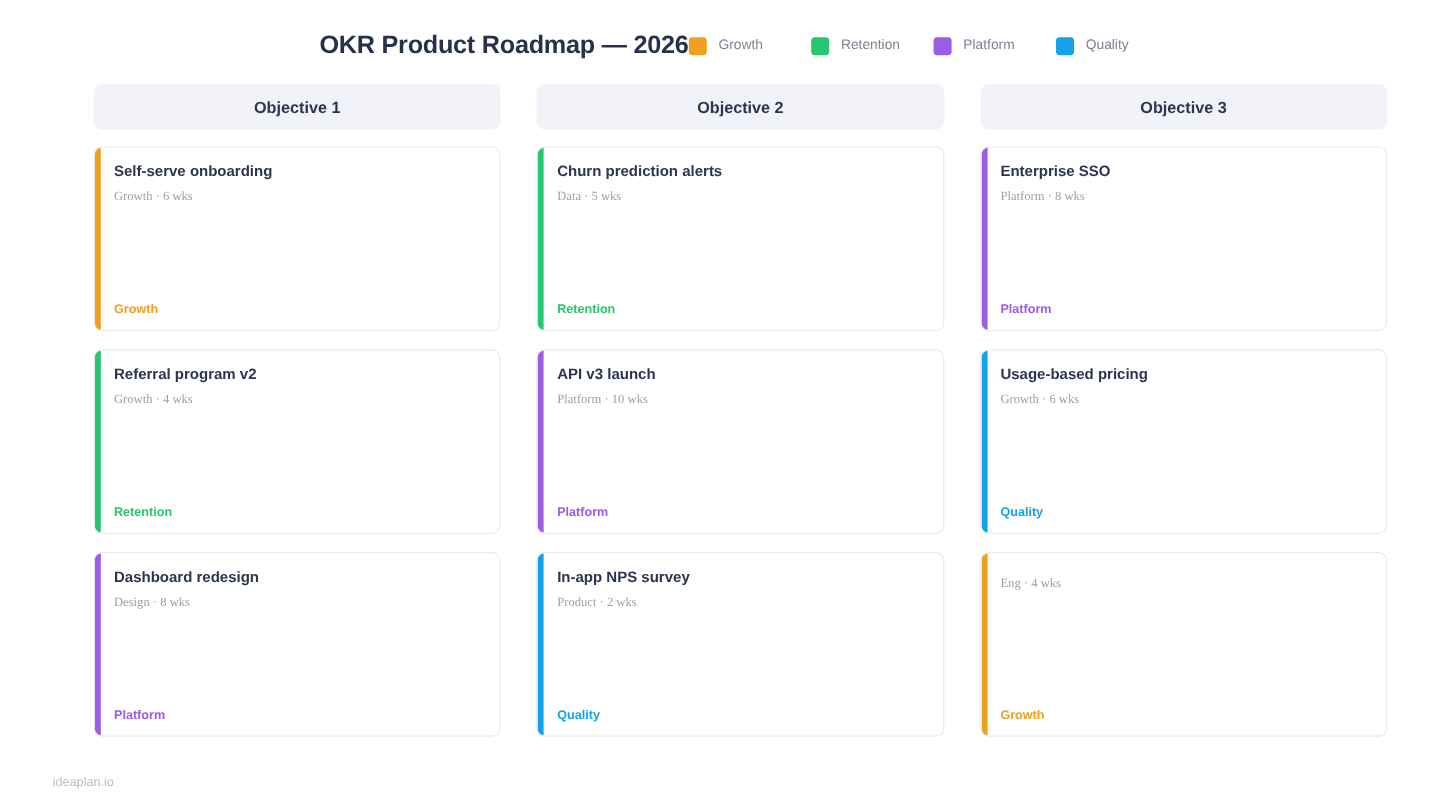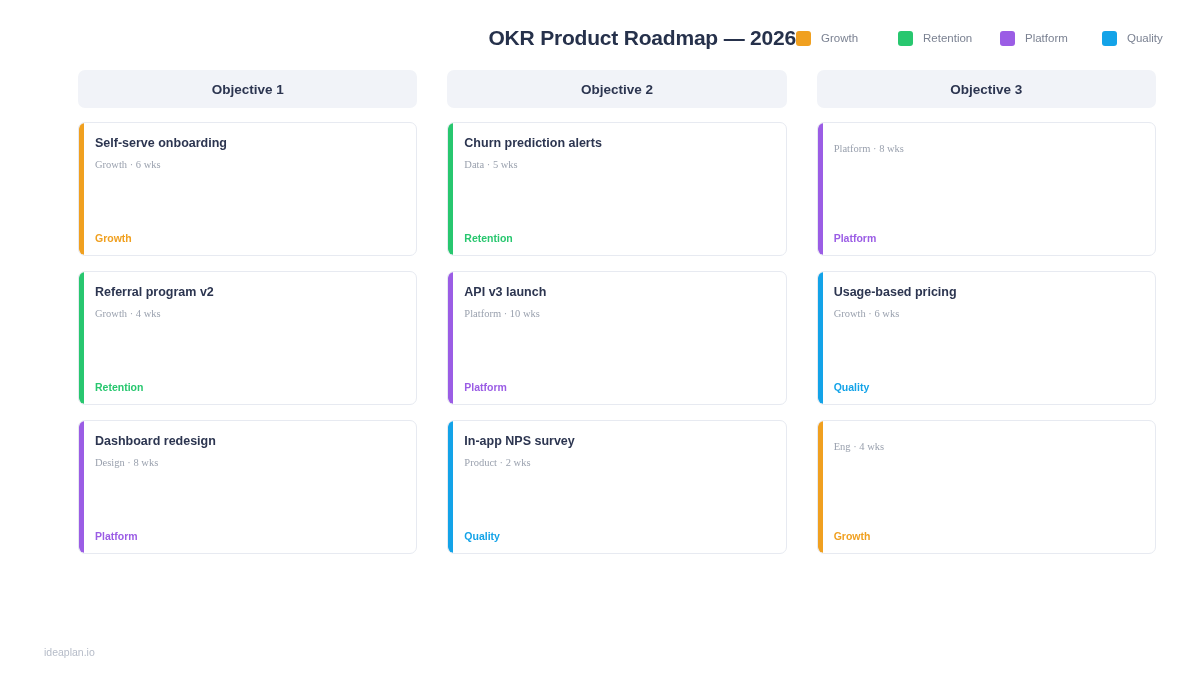--- a/index.html
+++ b/index.html
@@ -17,21 +17,21 @@
     position: relative;
     width: 1200px;
     height: 675px;
     padding: 0 44px;
   }
 
   
   .header {
     display: flex;
     align-items: center;
-    justify-content: flex-end;
+    justify-content: center;
     height: 62px;
     padding-top: 14px;
   }
 
   .page-title {
     font-size: 21px;
     font-weight: bold;
     color: #26314b;
     letter-spacing: -0.2px;
     white-space: nowrap;
@@ -84,21 +84,21 @@
     align-items: center;
     justify-content: center;
     font-size: 13.5px;
     font-weight: bold;
     color: #2c3550;
     margin-bottom: 14px;
   }
 
   .card {
     position: relative;
-    height: 134px;
+    height: 154px;
     background: #ffffff;
     border: 1px solid #e7eaf1;
     border-radius: 7px;
     margin-bottom: 15px;
     padding: 13px 16px 11px 16px;
     display: flex;
     flex-direction: column;
     overflow: hidden;
   }
 
@@ -209,20 +209,21 @@
           <div class="card-accent" style="background: rgb(19, 163, 232);"></div>
           <div class="card-title">In-app NPS survey</div>
           <div class="card-meta">Product · 2 wks</div>
           <div class="card-tag" style="color: rgb(19, 163, 232);">Quality</div>
         </div>
       </div>
       <div class="column">
         <div class="column-header">Objective 3</div>
         <div class="card">
           <div class="card-accent" style="background: rgb(155, 93, 229);"></div>
+          <div class="card-title">Enterprise SSO</div>
           <div class="card-meta">Platform · 8 wks</div>
           <div class="card-tag" style="color: rgb(155, 93, 229);">Platform</div>
         </div>
         <div class="card">
           <div class="card-accent" style="background: rgb(19, 163, 232);"></div>
           <div class="card-title">Usage-based pricing</div>
           <div class="card-meta">Growth · 6 wks</div>
           <div class="card-tag" style="color: rgb(19, 163, 232);">Quality</div>
         </div>
         <div class="card">

